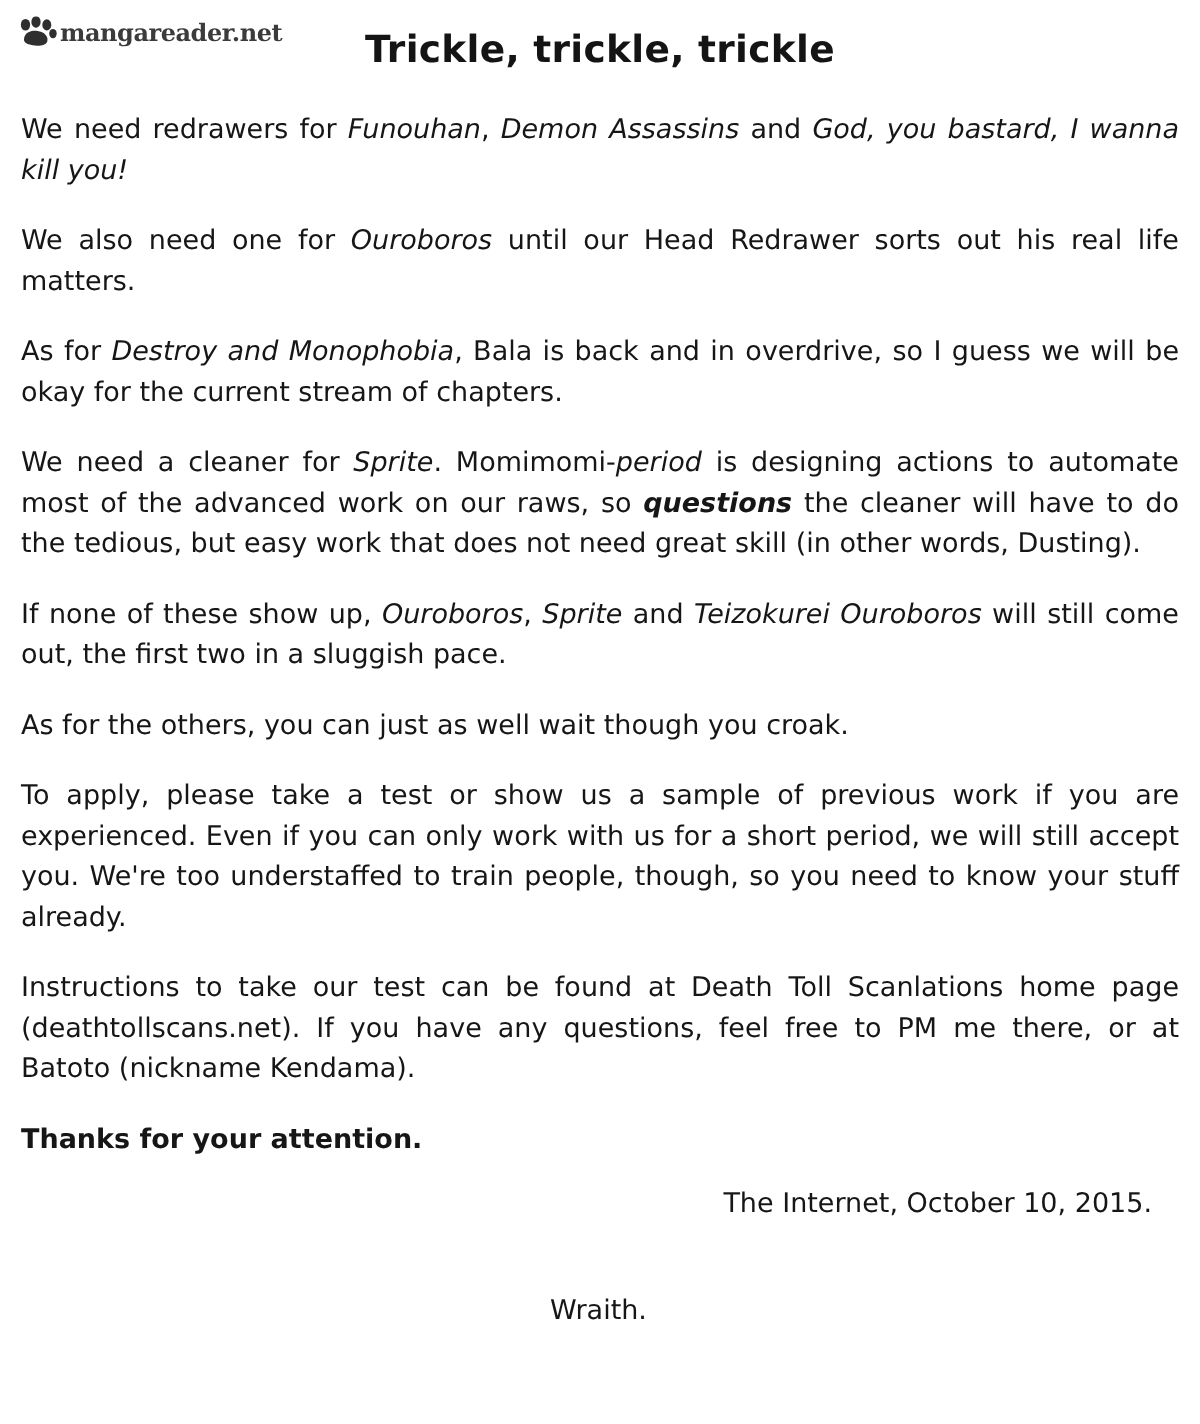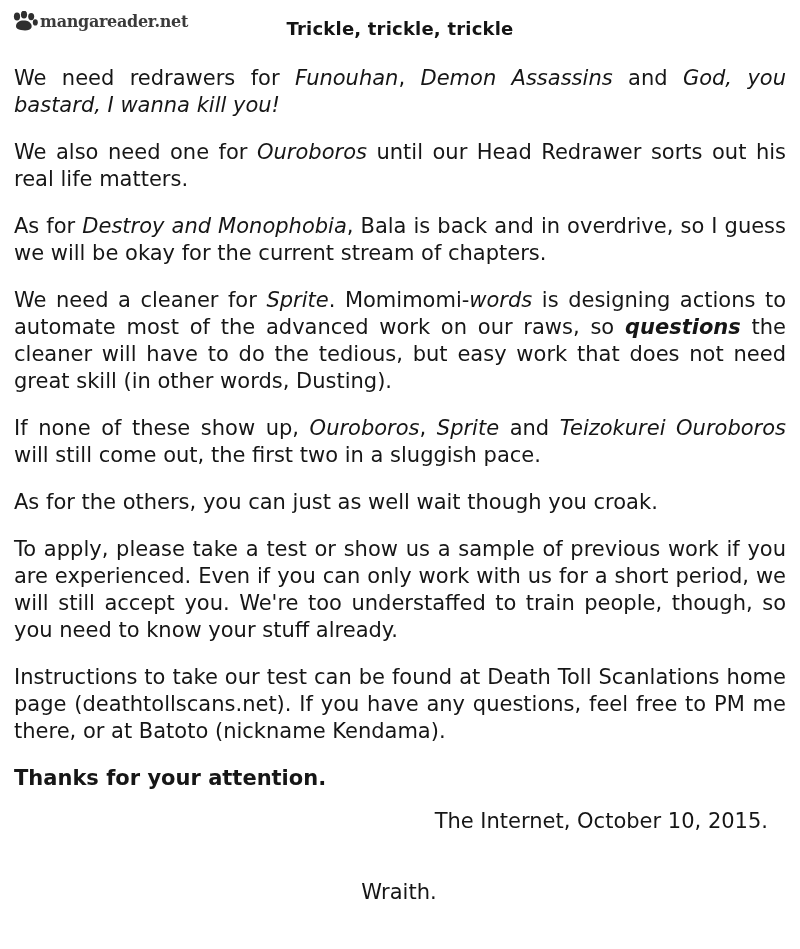--- a/index.html
+++ b/index.html
@@ -44,32 +44,32 @@
     font-size: 16px;
     font-weight: bold;
     color: #3b3b3b;
     letter-spacing: -0.3px;
   }
 
   
   .title {
     text-align: center;
     font-family: "DejaVu Sans", sans-serif;
-    font-size: 18px;
+    font-size: 25px;
     font-weight: bold;
     letter-spacing: 0.2px;
     margin: 0;
     padding-top: 18px;
     padding-bottom: 4px;
     color: #141414;
   }
 
   
   .body {
-    font-size: 21px;
+    font-size: 18px;
     line-height: 27px;
     color: #161616;
     padding-top: 22px;
   }
   .para {
     margin: 0 0 20px 0;
     text-align: justify;
     text-justify: inter-word;
     hyphens: auto;
     -webkit-hyphens: auto;
@@ -115,21 +115,21 @@
     </span>
     <span class="mark-text">mangareader.net</span>
   </div>
 
   <h1 class="title">Trickle, trickle, trickle</h1>
 
   <div class="body">
     <p class="para">We need redrawers for <em>Funouhan</em>, <em>Demon Assassins</em> and <em>God, you bastard, I wanna kill you!</em></p>
     <p class="para">We also need one for <em>Ouroboros</em> until our Head Redrawer sorts out his real life matters.</p>
     <p class="para">As for <em>Destroy and Monophobia</em>, Bala is back and in overdrive, so I guess we will be okay for the current stream of chapters.</p>
-    <p class="para">We need a cleaner for <em>Sprite</em>. Momimomi-<em>words</em> is designing actions to automate most of the advanced work on our raws, so <span class="bold-italic">questions</span> the cleaner will have to do the tedious, but easy work that does not need great skill (in other words, Dusting).</p>
+    <p class="para">We need a cleaner for <em>Sprite</em>. Momimomi-<em>period</em> is designing actions to automate most of the advanced work on our raws, so <span class="bold-italic">questions</span> the cleaner will have to do the tedious, but easy work that does not need great skill (in other words, Dusting).</p>
     <p class="para">If none of these show up, <em>Ouroboros</em>, <em>Sprite</em> and <em>Teizokurei Ouroboros</em> will still come out, the first two in a sluggish pace.</p>
     <p class="para">As for the others, you can just as well wait though you croak.</p>
     <p class="para">To apply, please take a test or show us a sample of previous work if you are experienced. Even if you can only work with us for a short period, we will still accept you. We're too understaffed to train people, though, so you need to know your stuff already.</p>
     <p class="para">Instructions to take our test can be found at Death Toll Scanlations home page (deathtollscans.net). If you have any questions, feel free to PM me there, or at Batoto (nickname Kendama).</p>
 
     <p class="thanks">Thanks for your attention.</p>
     <p class="signature-line">The Internet, October 10, 2015.</p>
     <p class="signature-name">Wraith.</p>
   </div>
 

